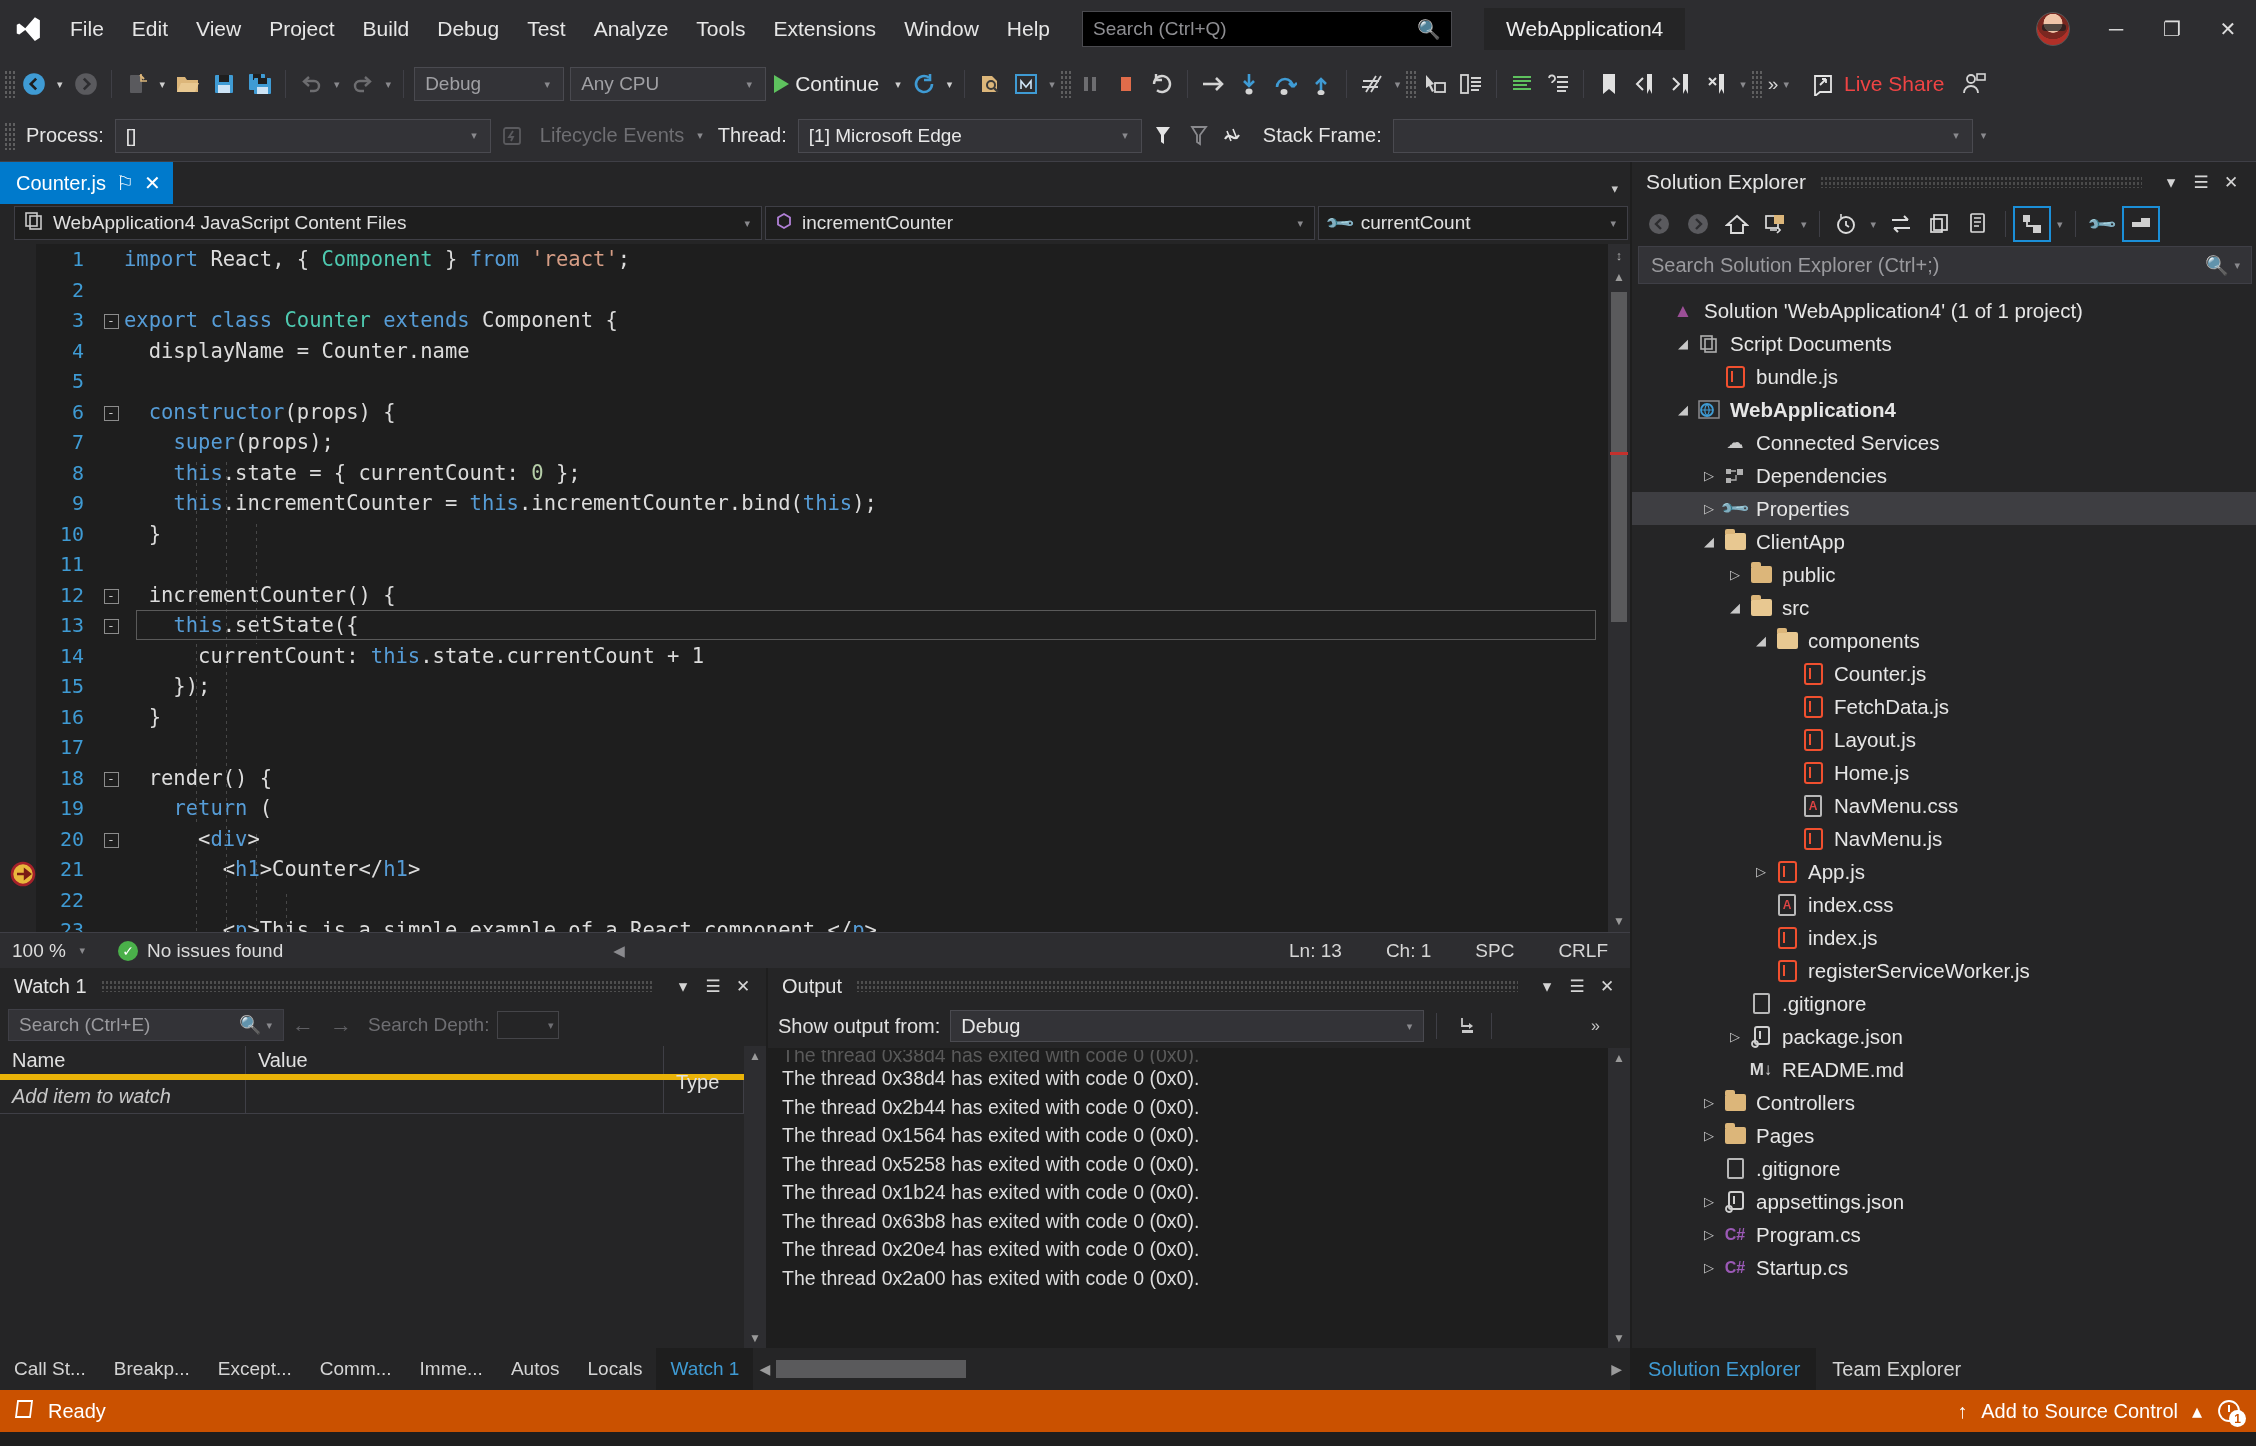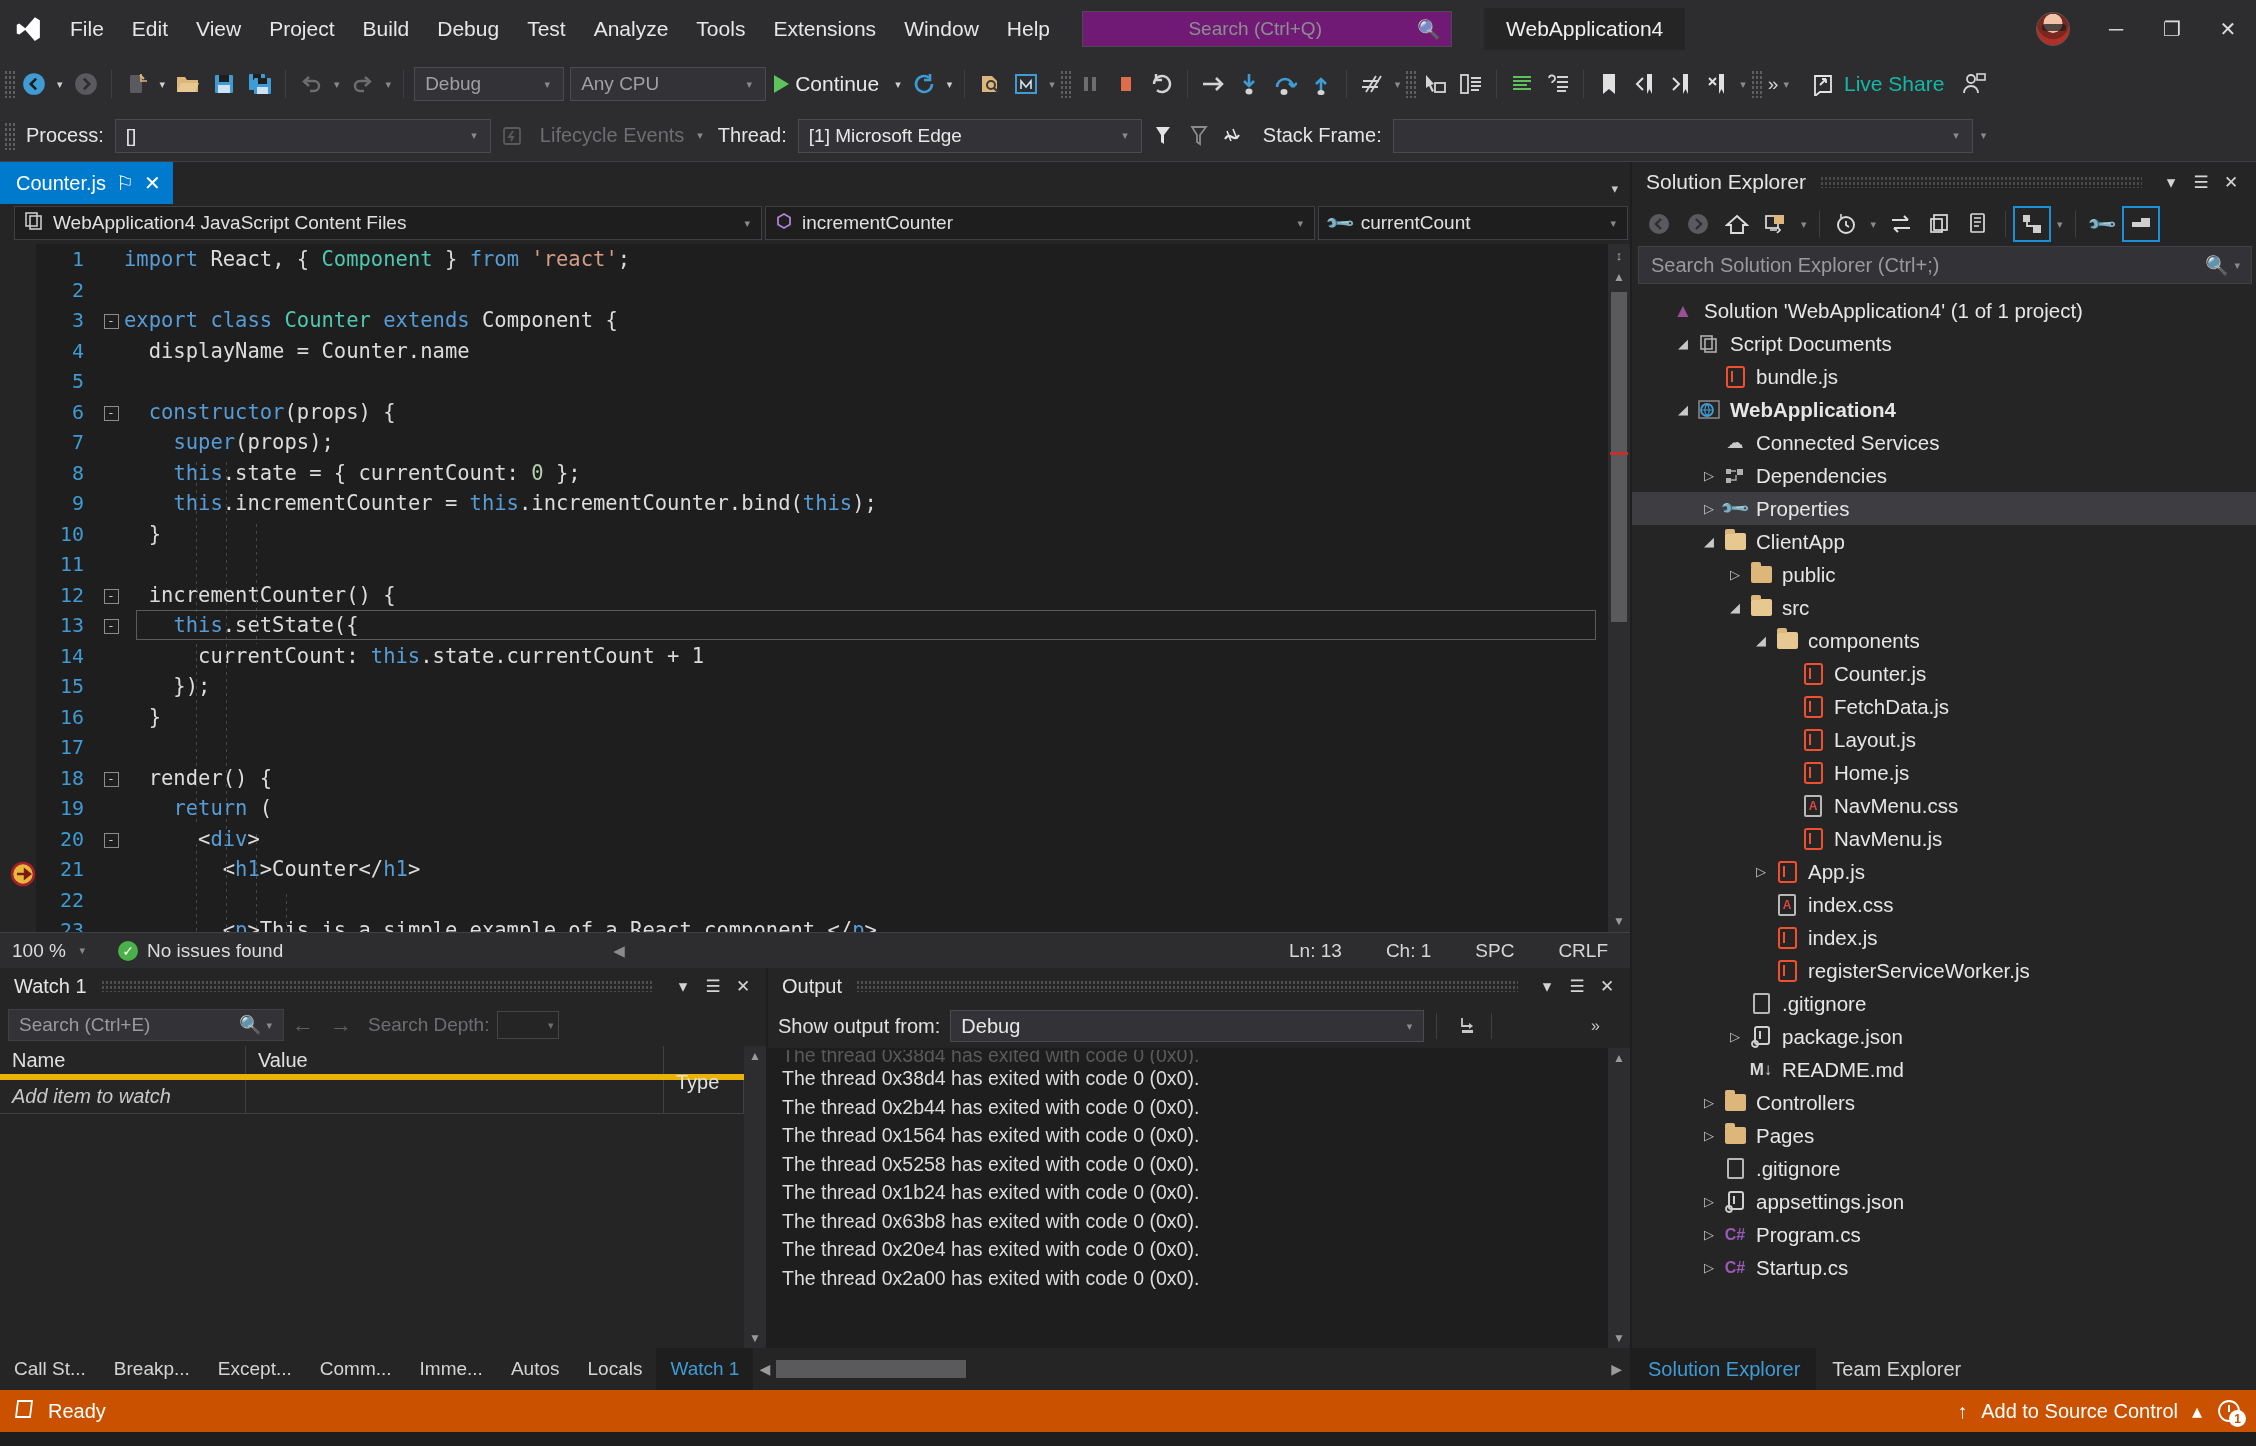--- a/index.html
+++ b/index.html
@@ -18,23 +18,23 @@
     flex-shrink: 0; position: relative;
   }
   .vs-logo { width: 56px; display: flex; align-items: center; justify-content: center; }
   .vs-logo svg { width: 30px; height: 30px; }
   .menubar { display: flex; align-items: center; height: 100%; }
   .menu-item {
     padding: 0 14px; height: 100%; display: flex; align-items: center;
     color: #e6e6e6; font-size: 21px; cursor: default; white-space: nowrap;
   }
   .qsearch {
-    margin-left: 18px; width: 370px; height: 36px; background: #701a75;
+    margin-left: 18px; width: 370px; height: 36px; background: #000000;
     border: 1px solid #4a4a4f; display: flex; align-items: center;
-    padding: 0 10px; position: relative; text-align: center;
+    padding: 0 10px; position: relative;
   }
   .qsearch .ph { color: #8e8e92; font-size: 19px; flex: 1; }
   .qsearch .mag { color: #e0e0e0; font-size: 19px; }
   .wintitle {
     margin-left: 32px; background: #252526; color: #f0f0f0; font-size: 21px;
     padding: 9px 22px; white-space: nowrap;
   }
   .tb-right { margin-left: auto; display: flex; align-items: center; height: 100%; }
   .avatar {
     width: 34px; height: 34px; border-radius: 50%; margin-right: 18px;
@@ -69,21 +69,21 @@
   .caret-dim { font-size: 11px; color: #8a8a8e; padding: 0 5px; }
   .combo {
     height: 34px; background: #333337; border: 1px solid #4a4a50; color: #a0a0a4;
     font-size: 19px; display: flex; align-items: center; padding: 0 8px 0 10px;
     margin: 0 3px; flex-shrink: 0;
   }
   .combo .cval { flex: 1; white-space: nowrap; overflow: hidden; }
   .combo.active { color: #e8e8e8; }
   .continue { color: #e8e8e8; font-size: 21px; padding: 0 6px; white-space: nowrap; }
   .tri-green { width:0;height:0;border-left:15px solid #5ec25e;border-top:9px solid transparent;border-bottom:9px solid transparent; }
-  .liveshare { display: flex; align-items: flex-end; gap: 9px; color: #14b8a6; font-size: 21px;
+  .liveshare { display: flex; align-items: flex-end; gap: 9px; color: #ef4444; font-size: 21px;
     padding: 0 12px; white-space: nowrap; }
   .dotstack { display:flex; flex-direction:column; align-items:center; }
 
   
   .dbgbar {
     height: 52px; background: #2d2d30; display: flex; align-items: center;
     flex-shrink: 0; padding-left: 4px; border-bottom: 1px solid #3f3f46;
   }
   .lbl { color: #e4e4e4; font-size: 20px; padding: 0 8px 0 10px; white-space: nowrap; }
   .lbl.dim { color: #6e6e72; }

